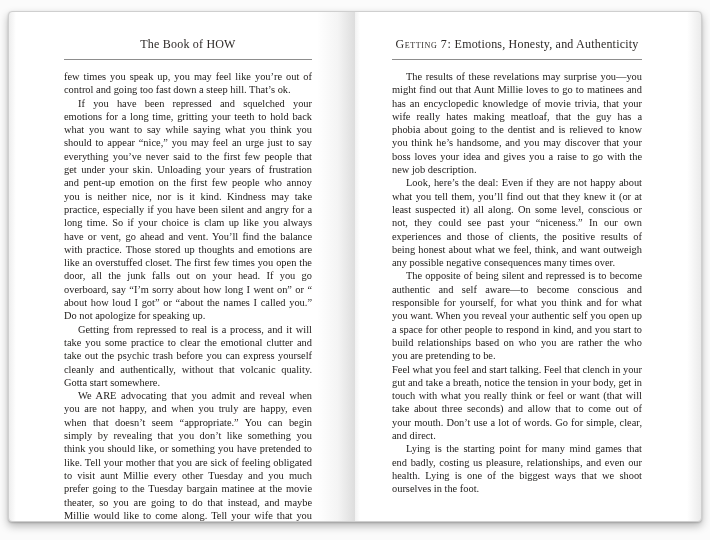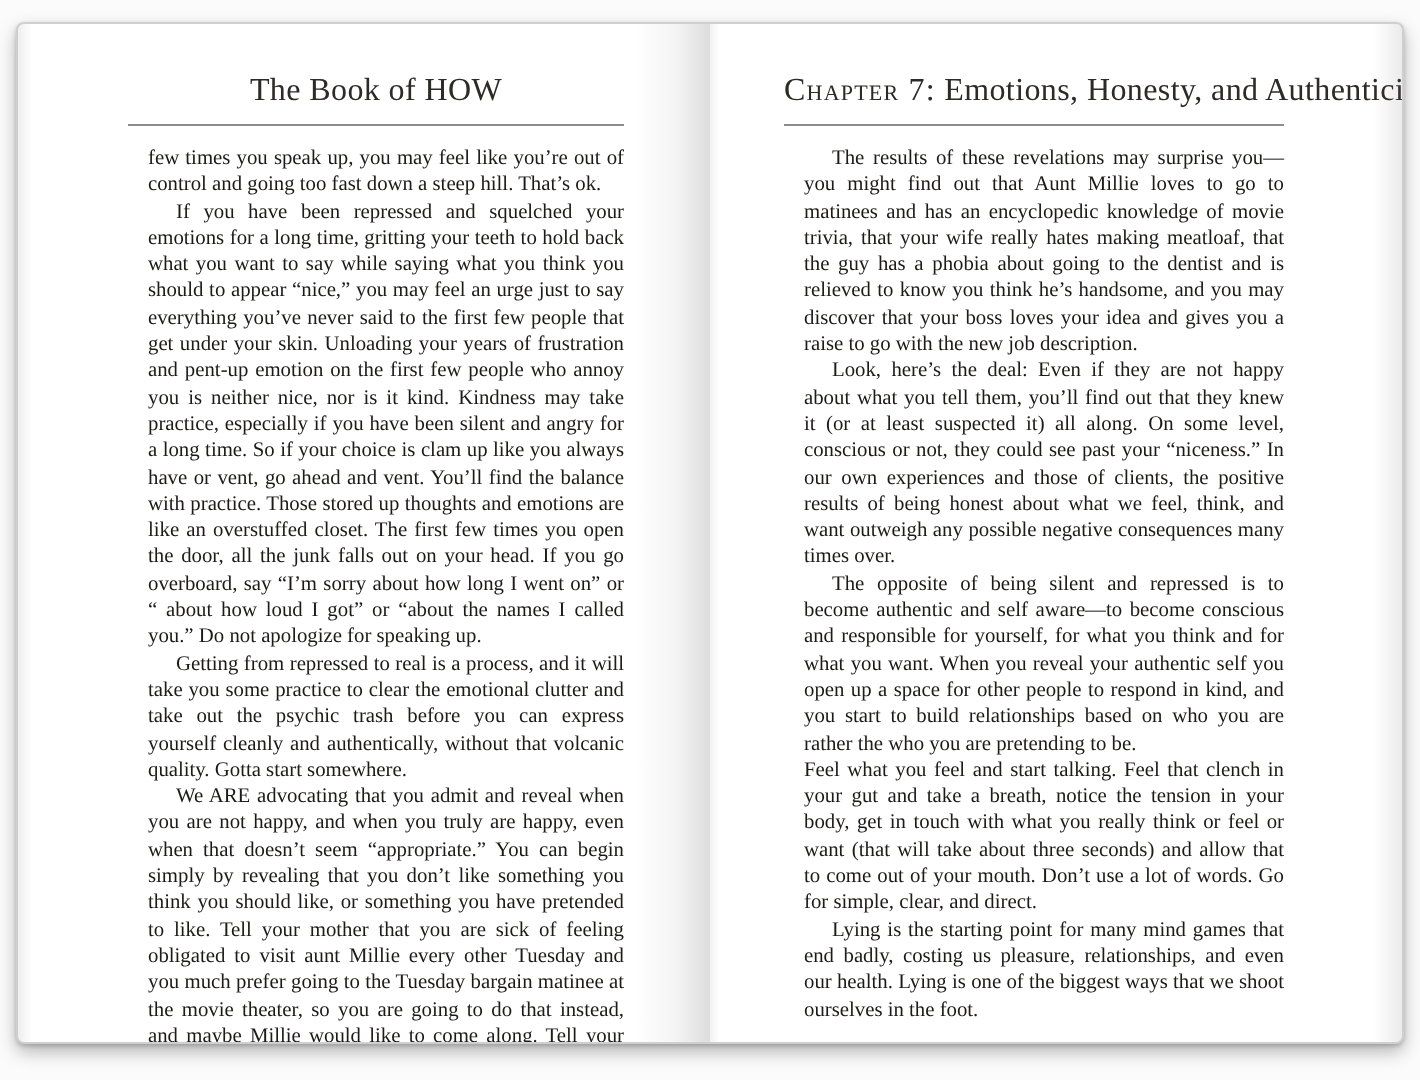--- a/index.html
+++ b/index.html
@@ -45,40 +45,40 @@
     background: linear-gradient(to right, rgba(90,90,90,0.08), rgba(90,90,90,0));
     pointer-events: none;
   }
   .page-right::after {
     content: ""; position: absolute; top: 0; right: 0; bottom: 0; width: 14px;
     background: linear-gradient(to right, rgba(100,100,100,0), rgba(100,100,100,0.13));
     pointer-events: none;
   }
   .running-head {
     text-align: center;
-    font-size: 16px;
+    font-size: 12px;
     letter-spacing: 0.2px;
     color: #2e2a28;
     white-space: nowrap;
     margin-bottom: 7px;
   }
   .running-head .smallcaps { font-variant: small-caps; letter-spacing: 0.6px; }
   .head-rule {
     border: none;
     border-top: 1px solid #8d8d8d;
     height: 0;
     margin-bottom: 10px;
   }
   .body-text {
     font-size: 10.4px;
     line-height: 13.3px;
     color: #1d1a18;
     text-align: justify;
   }
-  .body-text p { text-indent: 14px; margin-left: 10px; }
+  .body-text p { text-indent: 14px; }
   .body-text p.no-indent { text-indent: 0; }
   .section-heading {
     font-family: "Liberation Sans", sans-serif;
     font-weight: bold;
     font-style: italic;
     font-size: 10.3px;
     color: #1d1a18;
     margin: 13px 0 13px 0;
     text-align: left;
     text-indent: 0;
@@ -96,21 +96,21 @@
       <p class="no-indent">few times you speak up, you may feel like you’re out of control and going too fast down a steep hill. That’s ok.</p>
       <p>If you have been repressed and squelched your emotions for a long time, gritting your teeth to hold back what you want to say while saying what you think you should to appear “nice,” you may feel an urge just to say everything you’ve never said to the first few people that get under your skin. Unloading your years of frustration and pent-up emotion on the first few people who annoy you is neither nice, nor is it kind. Kindness may take practice, especially if you have been silent and angry for a long time. So if your choice is clam up like you always have or vent, go ahead and vent. You’ll find the balance with practice. Those stored up thoughts and emotions are like an overstuffed closet. The first few times you open the door, all the junk falls out on your head. If you go overboard, say “I’m sorry about how long I went on” or “ about how loud I got” or “about the names I called you.” Do not apologize for speaking up.</p>
       <p>Getting from repressed to real is a process, and it will take you some practice to clear the emotional clutter and take out the psychic trash before you can express yourself cleanly and authentically, without that volcanic quality. Gotta start somewhere.</p>
       <p>We ARE advocating that you admit and reveal when you are not happy, and when you truly are happy, even when that doesn’t seem “appropriate.” You can begin simply by revealing that you don’t like something you think you should like, or something you have pretended to like. Tell your mother that you are sick of feeling obligated to visit aunt Millie every other Tuesday and you much prefer going to the Tuesday bargain matinee at the movie theater, so you are going to do that instead, and maybe Millie would like to come along. Tell your wife that you appreciate her for cooking dinner and reveal that you really don’t much like that meatloaf with the mushrooms on top. Tell the guy who keeps asking you out that you’d be more likely to go if he did something about his bad breath. Tell your boss what you really hate about your job and what you would rather be doing.</p>
     </div>
 
   </div>
 
   <div class="page page-right">
     <div class="running-head">
-      <span class="smallcaps">Chapter 7:</span><span> Emotions, Honesty, and Authenticity</span>
+      <span class="smallcaps">Getting 7:</span><span> Emotions, Honesty, and Authenticity</span>
     </div>
     <hr class="head-rule">
     <div class="body-text">
       <p>The results of these revelations may surprise you—you might find out that Aunt Millie loves to go to matinees and has an encyclopedic knowledge of movie trivia, that your wife really hates making meatloaf, that the guy has a phobia about going to the dentist and is relieved to know you think he’s handsome, and you may discover that your boss loves your idea and gives you a raise to go with the new job description.</p>
       <p>Look, here’s the deal: Even if they are not happy about what you tell them, you’ll find out that they knew it (or at least suspected it) all along. On some level, conscious or not, they could see past your “niceness.” In our own experiences and those of clients, the positive results of being honest about what we feel, think, and want outweigh any possible negative consequences many times over.</p>
       <p>The opposite of being silent and repressed is to become authentic and self aware—to become conscious and responsible for yourself, for what you think and for what you want. When you reveal your authentic self you open up a space for other people to respond in kind, and you start to build relationships based on who you are rather the who you are pretending to be.</p>
       <p class="no-indent">Feel what you feel and start talking. Feel that clench in your gut and take a breath, notice the tension in your body, get in touch with what you really think or feel or want (that will take about three seconds) and allow that to come out of your mouth. Don’t use a lot of words. Go for simple, clear, and direct.</p>
       <p>Lying is the starting point for many mind games that end badly, costing us pleasure, relationships, and even our health. Lying is one of the biggest ways that we shoot ourselves in the foot.</p>
 
     </div>

